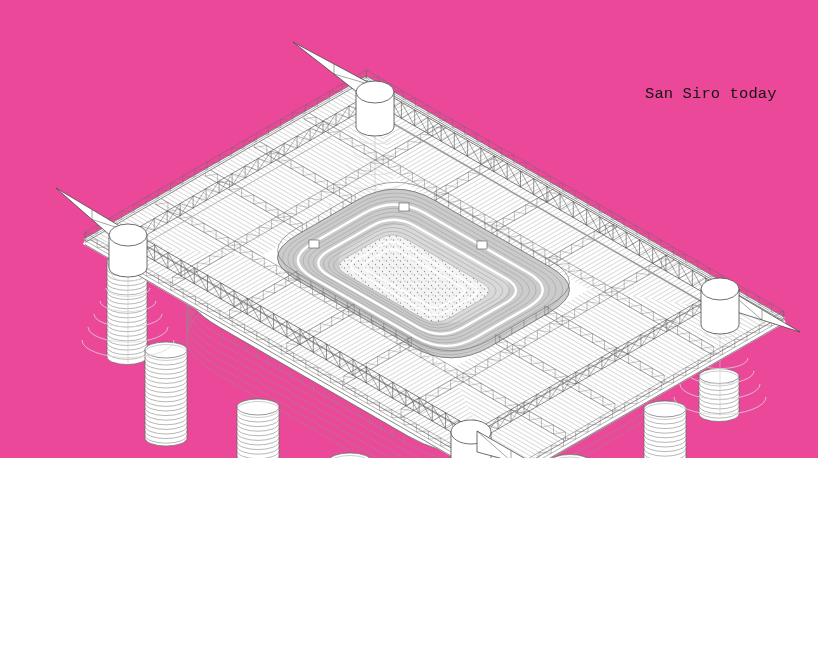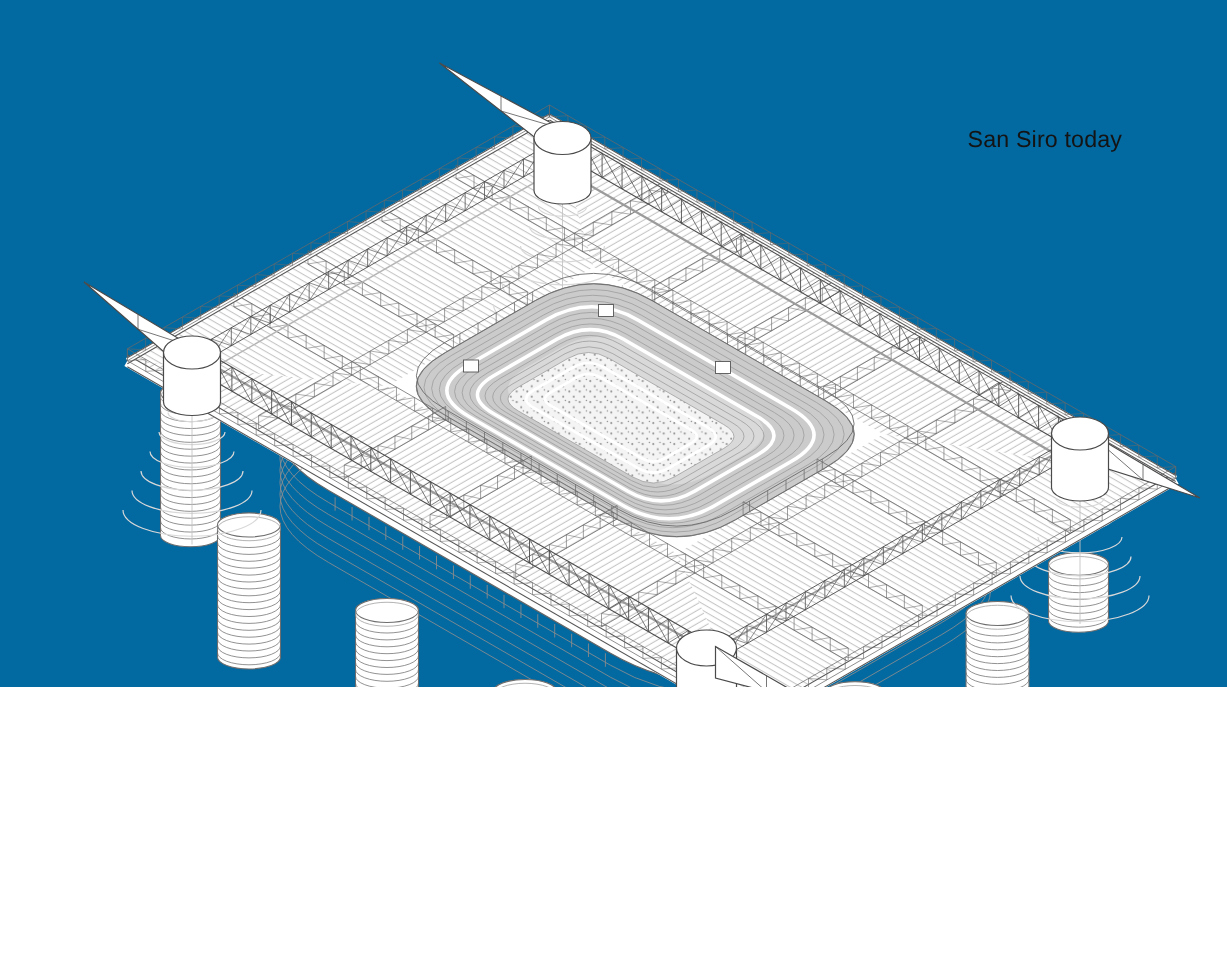--- a/index.html
+++ b/index.html
@@ -1,17 +1,17 @@
 <!DOCTYPE html>
 <html><head>
 <meta charset="utf-8">
 <style>
   html,body{margin:0;padding:0;background:#ffffff;}
-  .stage{position:relative;width:818px;height:458px;background:#0369a1;overflow:hidden;
-         font-family:Liberation Sans, sans-serif;}
+  .stage{position:relative;width:818px;height:458px;background:#ec4899;overflow:hidden;
+         font-family:Liberation Mono, monospace;}
   .caption{position:absolute;left:645px;top:85px;font-size:15.5px;color:#141414;
            letter-spacing:0.1px;white-space:nowrap;}
   svg{position:absolute;left:0;top:0;}
 </style>
 </head>
 <body>
 
 <div class="stage">
   <svg id="drawing" width="818" height="650" viewBox="0 0 818 650">
       <defs>

